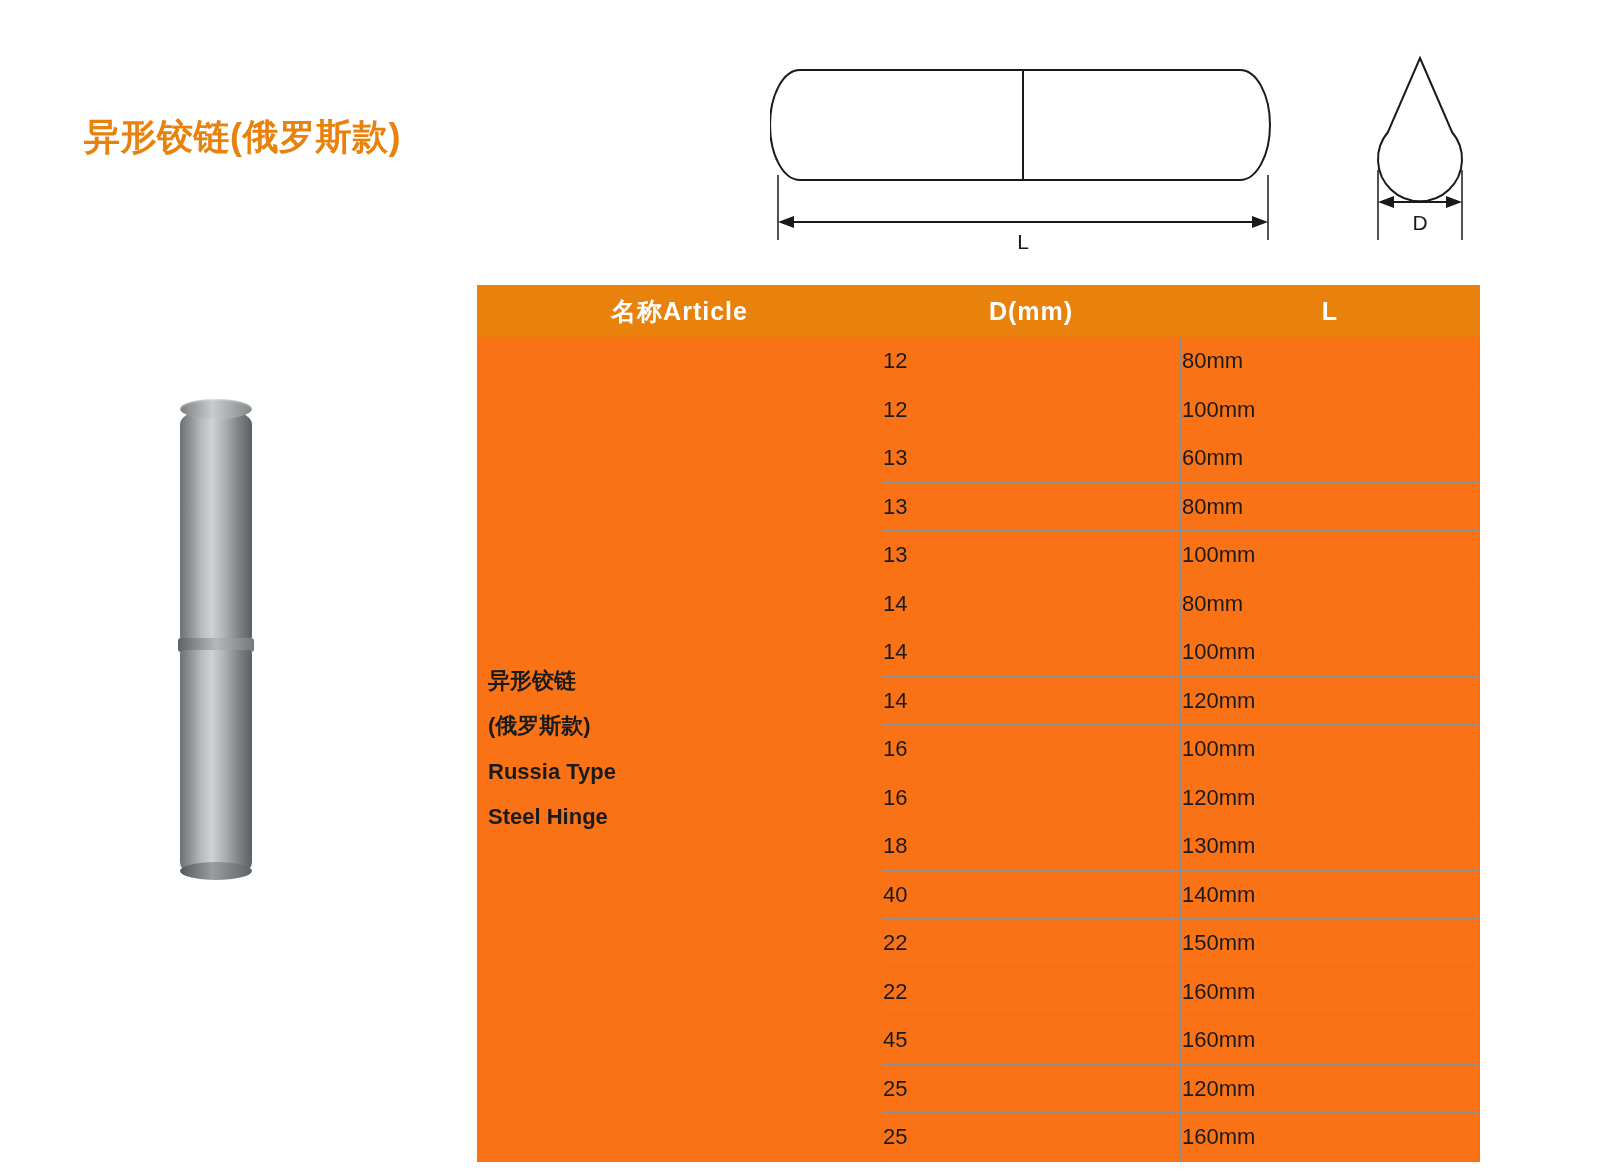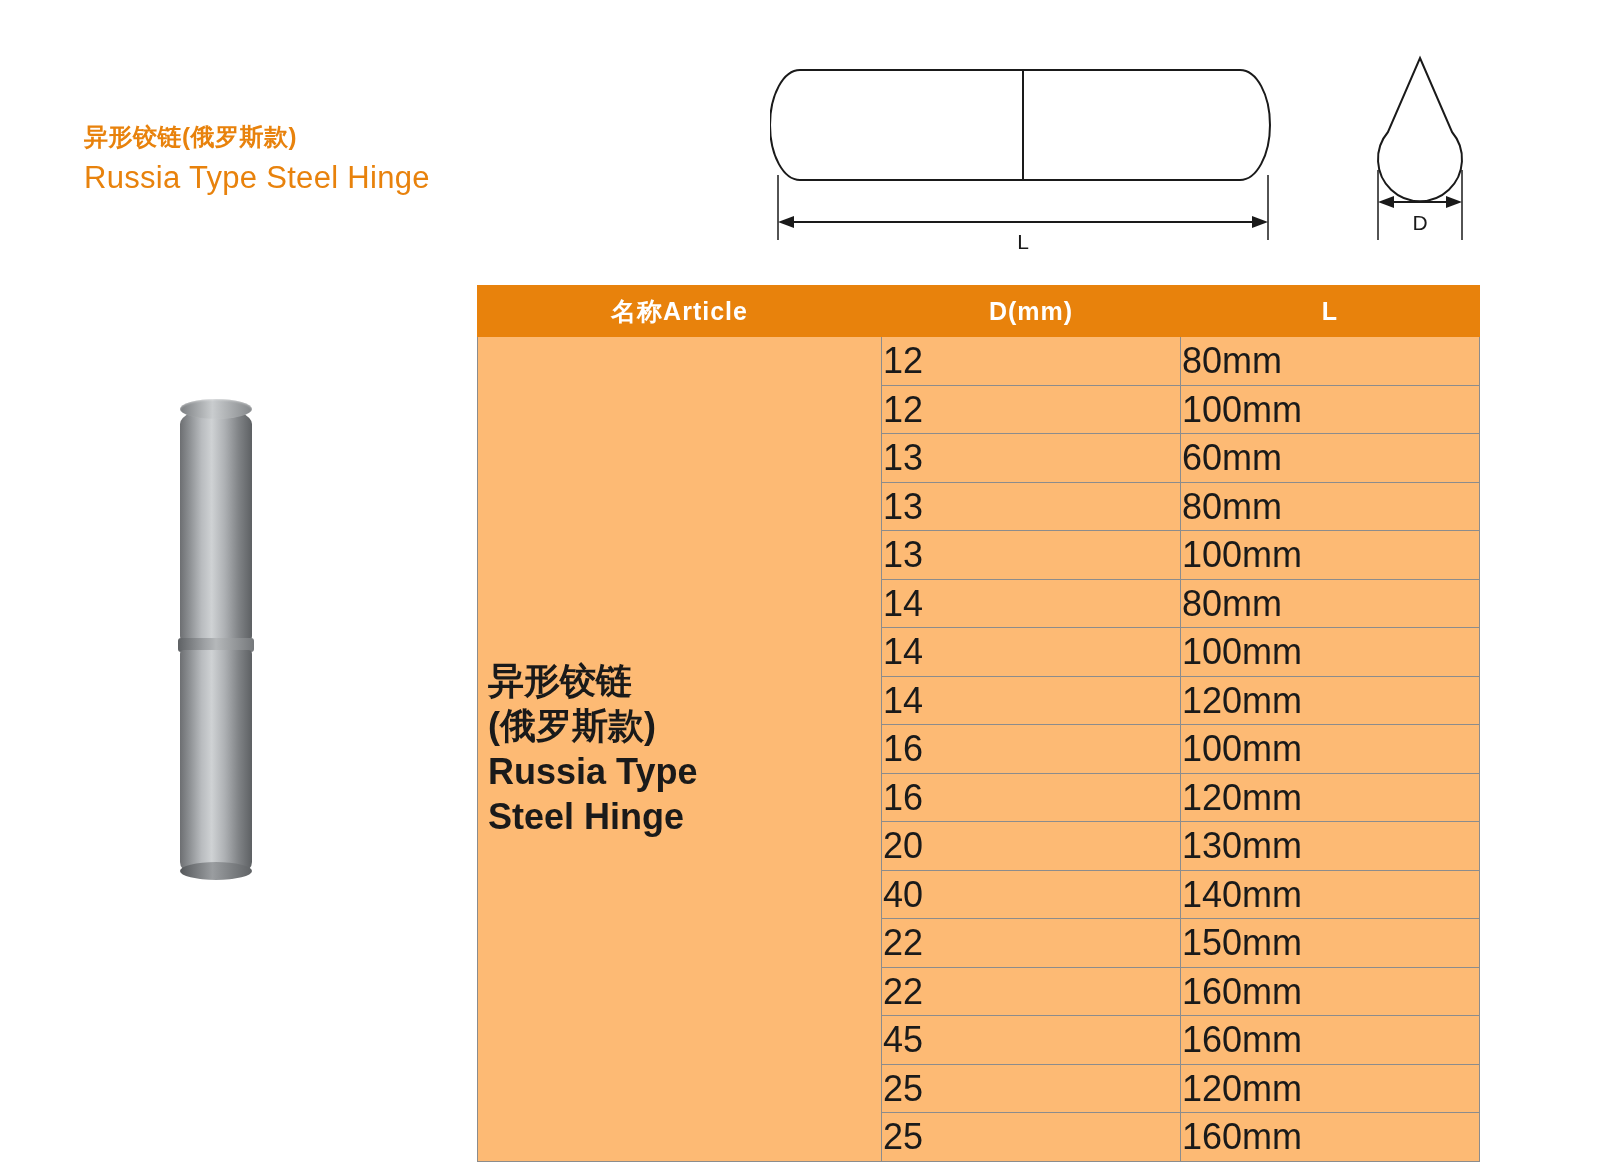--- a/index.html
+++ b/index.html
@@ -16,21 +16,21 @@
   }
 
   
   .title-block {
     position: absolute;
     left: 84px;
     top: 118px;
     color: #E8820C;
   }
   .title-cn {
-    font-size: 24px;
+    font-size: 36px;
     font-weight: bold;
     line-height: 38px;
     letter-spacing: 0.5px;
   }
   .title-en {
     font-size: 31px;
     line-height: 44px;
     letter-spacing: 0.3px;
   }
 
@@ -137,40 +137,39 @@
     font-weight: bold;
     height: 48px;
     border-color: #E8820C;
     letter-spacing: 1px;
   }
   .col-article { width: 404px; }
   .col-d { width: 299px; }
   .col-l { width: 299px; }
 
   .spec-table tbody td {
-    background: #fdba74;
-    font-size: 36px;
+    background: #f97316;
+    font-size: 22px;
     height: 45.5px;
     line-height: 45.5px;
   }
   .article-cell {
     font-size: 28px;
     line-height: 49px;
     font-weight: bold;
     vertical-align: middle;
     white-space: pre-line;
     padding: 0 10px;
   }
 </style>
 </head>
 <body>
 
 <div class="title-block">
   <div class="title-cn">异形铰链(俄罗斯款)</div>
-  <div class="title-en">Russia Type Steel Hinge</div>
 </div>
 
 <div class="product-photo">
   <div class="pin-upper"></div>
   <div class="pin-collar"></div>
   <div class="pin-lower"></div>
 </div>
 
 <div class="drawing-side">
   <svg width="540" height="210" viewBox="0 0 540 210">
@@ -249,21 +248,21 @@
       </tr>
       <tr>
         <td>16</td>
         <td>100mm</td>
       </tr>
       <tr>
         <td>16</td>
         <td>120mm</td>
       </tr>
       <tr>
-        <td>20</td>
+        <td>18</td>
         <td>130mm</td>
       </tr>
       <tr>
         <td>40</td>
         <td>140mm</td>
       </tr>
       <tr>
         <td>22</td>
         <td>150mm</td>
       </tr>

